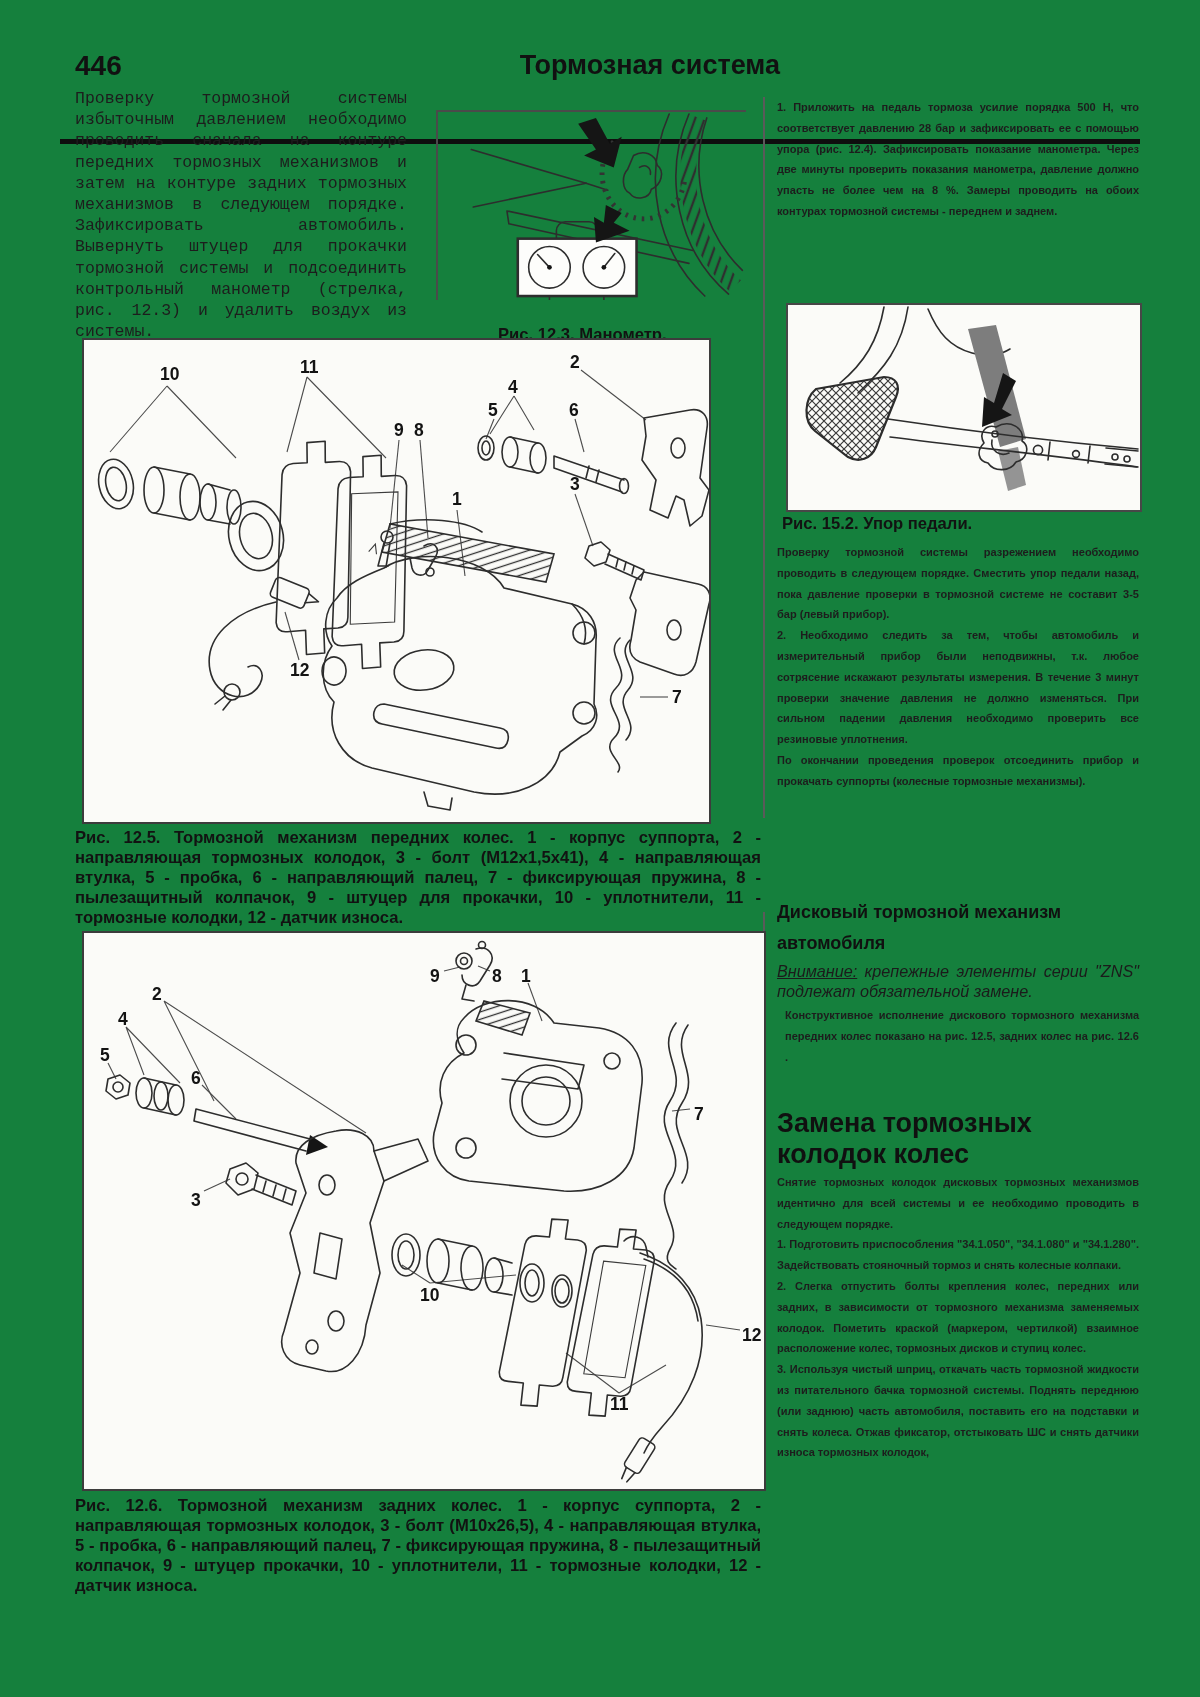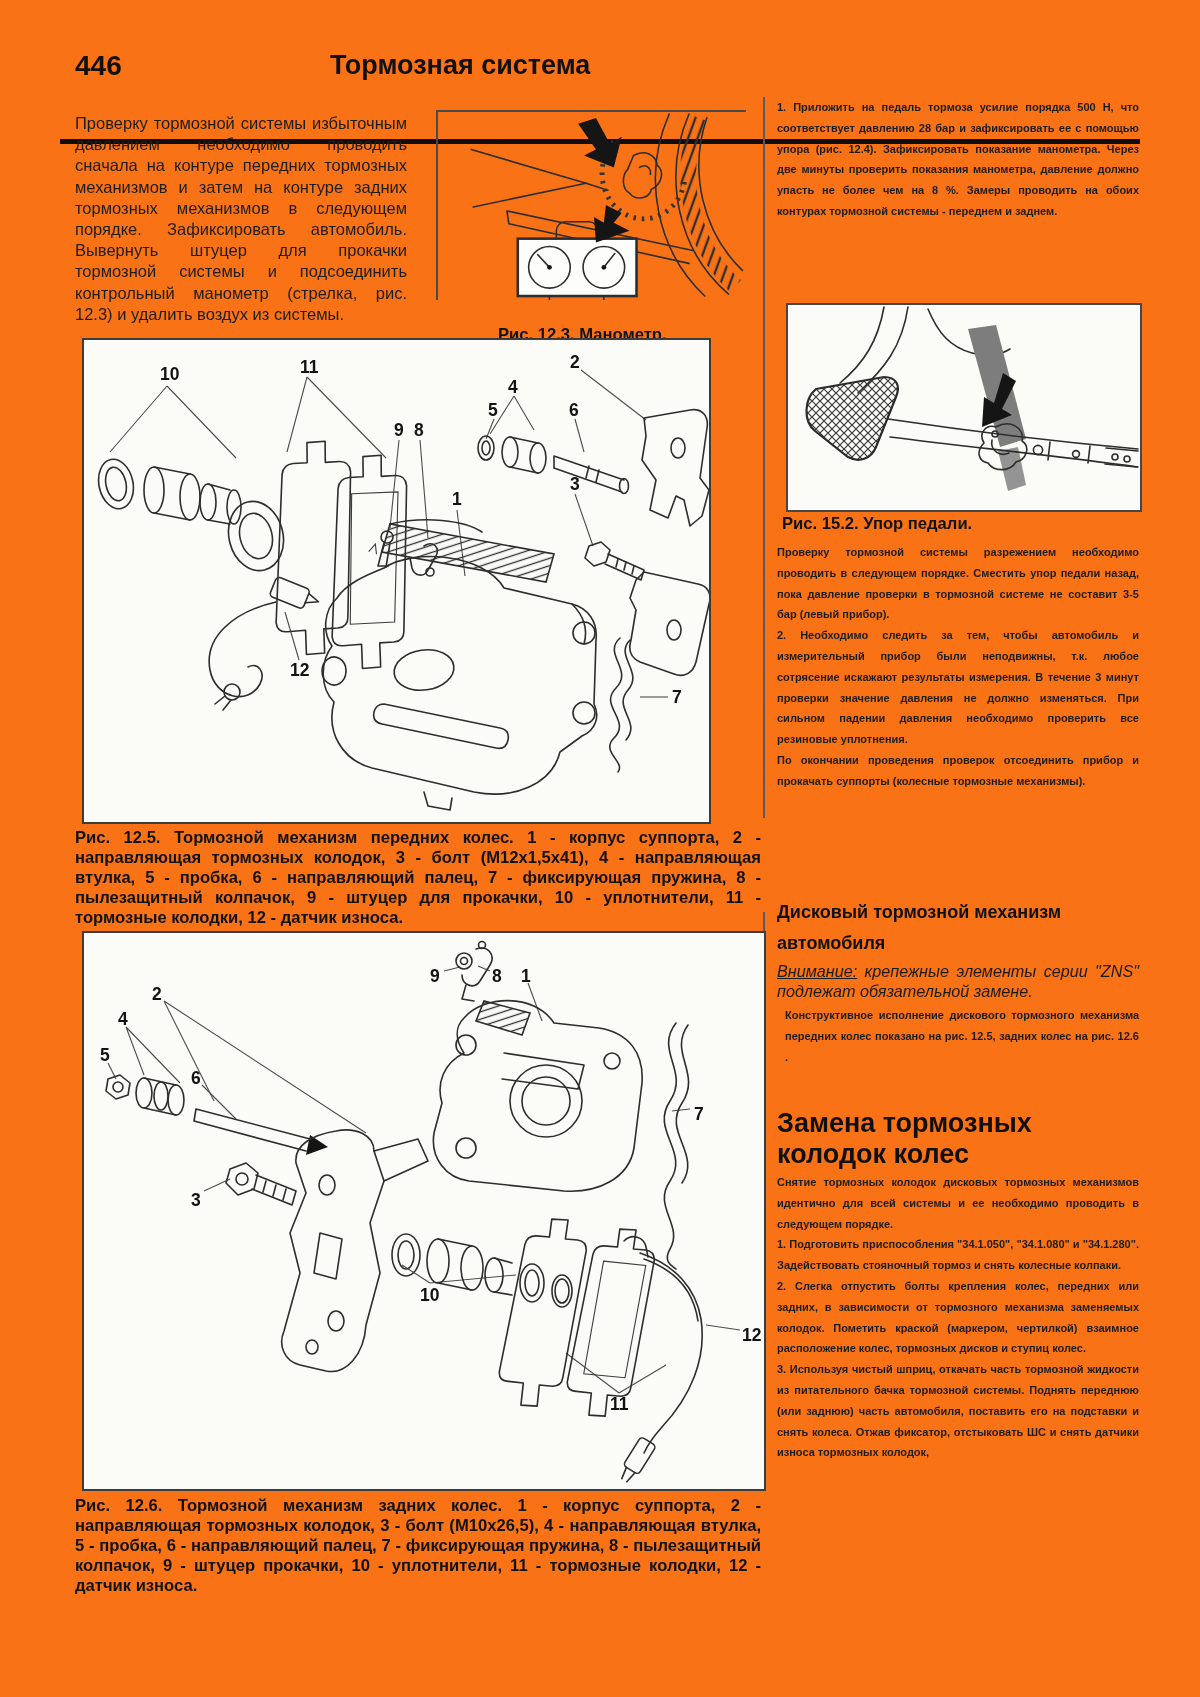--- a/index.html
+++ b/index.html
@@ -1,29 +1,29 @@
 <!DOCTYPE html>
 <html><head>
 <meta charset="utf-8">
 <style>
   html,body{margin:0;padding:0;}
   body{background:#e8e8e6;}
   .page{
     position:relative;width:1200px;height:1697px;margin:0 auto;
-    background:#f97316;overflow:hidden;
+    background:#15803d;overflow:hidden;
     font-family:"Liberation Sans", sans-serif;color:#1b1b1b;
   }
   .hdr-num{position:absolute;left:75px;top:50px;font-size:28px;font-weight:bold;color:#111;}
-  .hdr-title{position:absolute;left:330px;top:50px;width:450px;text-align:left;font-size:27px;font-weight:bold;color:#111;}
+  .hdr-title{position:absolute;left:330px;top:50px;width:450px;text-align:right;font-size:27px;font-weight:bold;color:#111;}
   .hdr-rule{position:absolute;left:60px;top:139px;width:1080px;height:5px;background:#0e0e0e;}
   .body-text{font-size:16.5px;line-height:21.2px;text-align:justify;color:#1d1d1d;}
   .rc-text{font-size:11px;line-height:20.8px;text-align:justify;color:#1d1d1d;font-weight:bold;}
   .rc-text p{margin:0;}
   .caption{font-weight:bold;font-size:16.6px;line-height:20px;text-align:justify;color:#121212;}
-  .left-para{position:absolute;left:75px;top:113px;width:332px;}
+  .left-para{position:absolute;left:75px;top:88px;width:332px;font-family:Liberation Mono, monospace;}
   .fig{position:absolute;background:#fbfbf8;}
   .fig svg{display:block;}
   .fig123{left:436px;top:110px;width:308px;height:188px;border-left:2.5px solid #4a4a4a;border-top:2.5px solid #4a4a4a;background:transparent;}
   .cap123{position:absolute;left:498px;top:301px;margin-top:24px;}
   .fig125{left:82px;top:338px;width:625px;height:482px;border:2px solid #3c3c3c;}
   .cap125{position:absolute;left:75px;top:828px;width:686px;}
   .fig126{left:82px;top:931px;width:680px;height:556px;border:2px solid #3c3c3c;}
   .cap126{position:absolute;left:75px;top:1496px;width:686px;}
   .vsep{position:absolute;background:#5a5a5a;width:2px;}
   .vsep1{left:763px;top:97px;height:721px;}

